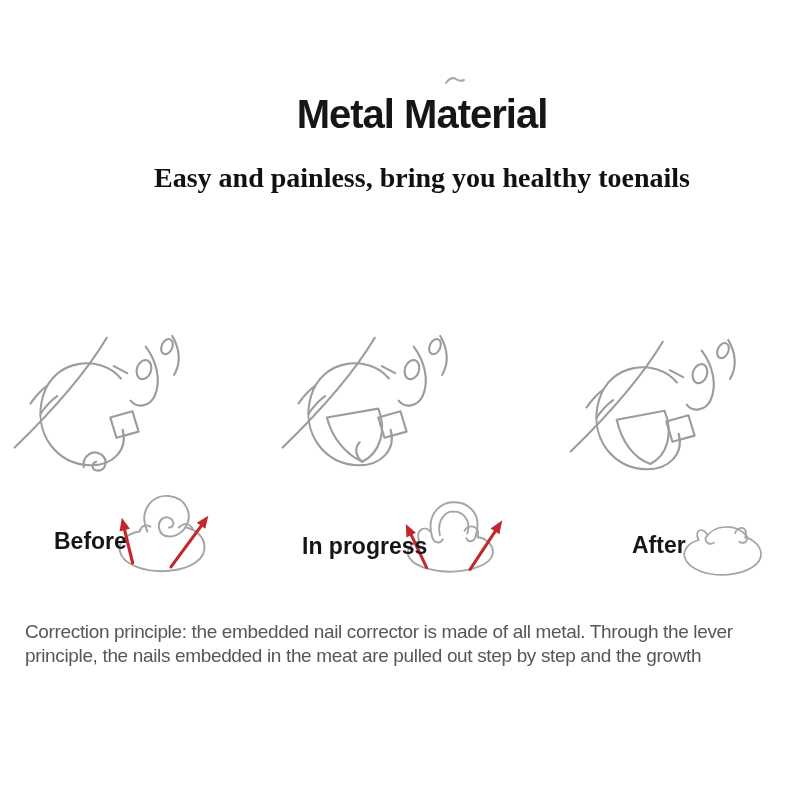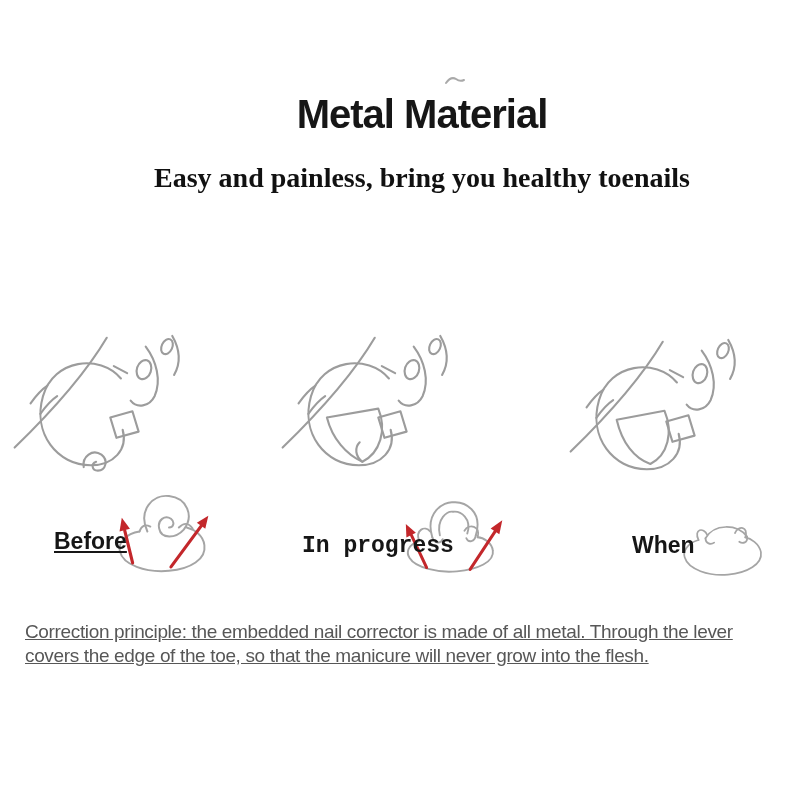--- a/index.html
+++ b/index.html
@@ -15,26 +15,26 @@
   .stage{position:relative;width:266px;height:262px;}
   .foot{position:absolute;}
   .stage1 .foot{left:4px;top:2px;}
   .stage2 .foot{left:6px;top:2px;}
   .stage3 .foot{left:28px;top:6px;}
   .cross{position:absolute;}
   .stage1 .cross{left:110px;top:156px;}
   .stage2 .cross{left:132px;top:160px;}
   .stage3 .cross{left:144px;top:170px;}
   .stage-label{position:absolute;font-size:23px;font-weight:800;color:#161616;white-space:nowrap;}
-  .stage1 .stage-label{left:54px;top:198px;text-decoration:underline;}
-  .stage2 .stage-label{left:36px;top:203px;font-family:Liberation Mono, monospace;}
+  .stage1 .stage-label{left:54px;top:198px;}
+  .stage2 .stage-label{left:36px;top:203px;}
   .stage3 .stage-label{left:100px;top:202px;}
   .desc{position:absolute;left:25px;top:620px;width:760px;color:#575757;
         font-size:19px;line-height:24px;letter-spacing:-0.35px;}
-  .desc div{white-space:nowrap;text-decoration:underline;}
+  .desc div{white-space:nowrap;}
   svg{display:block;}
   .ln{fill:none;stroke:#9c9c9c;stroke-width:2.4;stroke-linecap:round;stroke-linejoin:round;}
   .lnth{fill:none;stroke:#a5a5a5;stroke-width:2;stroke-linecap:round;stroke-linejoin:round;}
   .red{stroke:#c3272b;stroke-width:3.2;stroke-linecap:round;fill:none;}
   .redfill{fill:#c3272b;stroke:none;}
 </style>
 </head>
 <body>
 
 <div class="page">
@@ -151,22 +151,22 @@
           <path d="M26 46 C12 50 8 60 10 66 C14 80 38 88 60 86 C82 84 100 74 98 60 C96 50 86 44 80 43"></path>
           <path d="M26 46 C20 33 32 31 36 40"></path>
           <path d="M80 43 C84 30 72 29 68 38"></path>
         </g>
         <g class="lnth">
           <path d="M34 44 C44 27 70 27 82 42"></path>
           <path d="M34 44 C34 50 40 52 44 49"></path>
           <path d="M82 42 C83 49 77 51 73 48"></path>
         </g>
       </svg>
-      <div class="stage-label">When</div>
+      <div class="stage-label">After</div>
     </div>
   </div>
 
   <div class="desc">
     <div>Correction principle: the embedded nail corrector is made of all metal. Through the lever</div>
-    <div>covers the edge of the toe, so that the manicure will never grow into the flesh.</div>
+    <div>principle, the nails embedded in the meat are pulled out step by step and the growth</div>
   </div>
 
 </div>
 
 </body></html>

